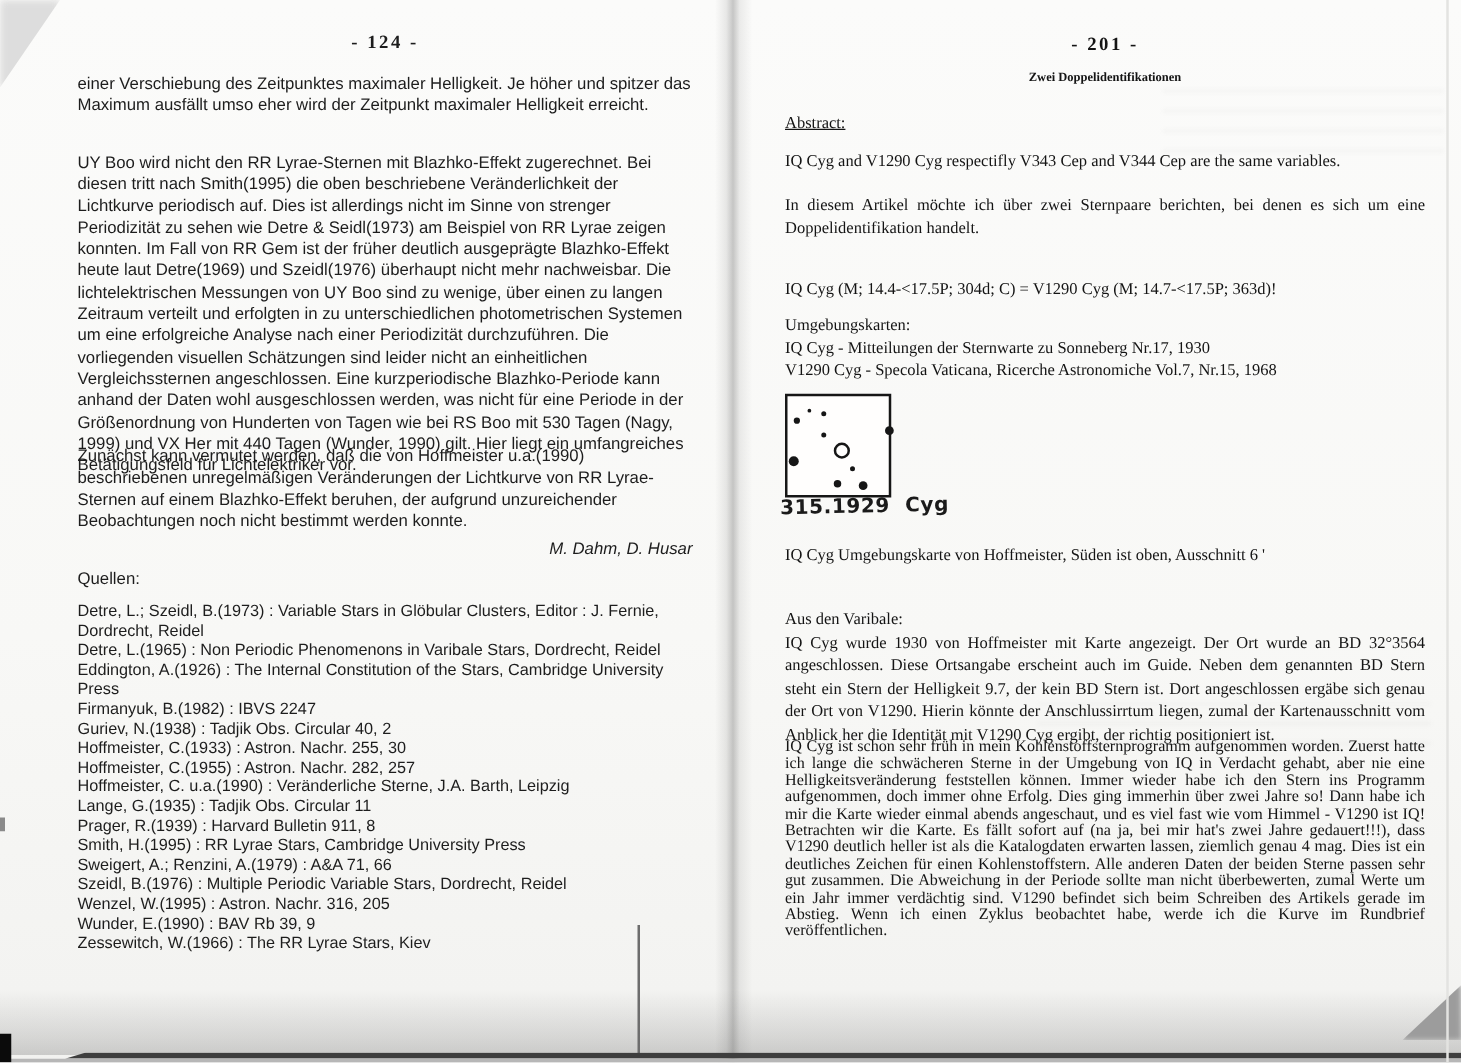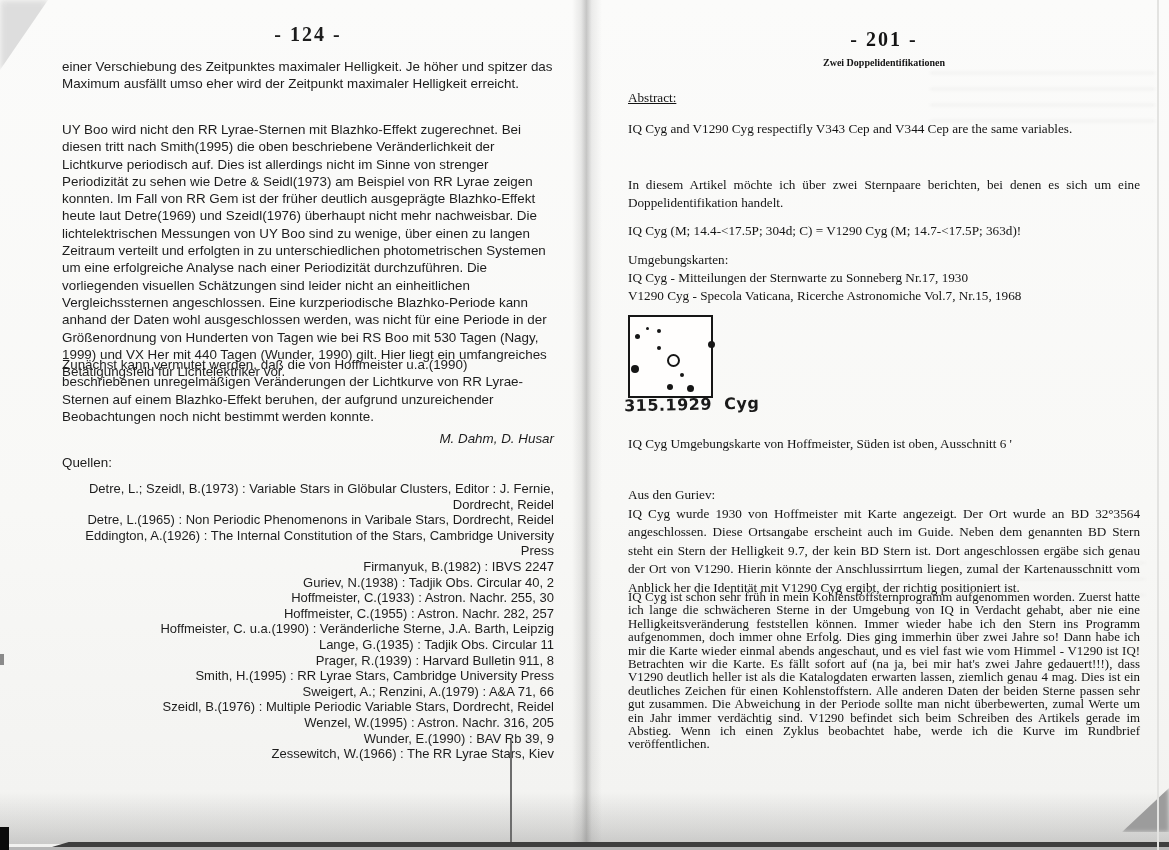--- a/index.html
+++ b/index.html
@@ -22,23 +22,23 @@
   .edge-mark-left{position:absolute;left:0;top:654px;width:4px;height:11px;background:#8a8a8a;filter:blur(.5px);}
   .page-edge-line{position:absolute;left:510px;top:740px;width:2px;height:104px;background:#6d6d6d;filter:blur(.5px);}
   .right-edge-line{position:absolute;left:1157px;top:0;width:2px;height:850px;background:#e3e3e1;}
   .smudge{position:absolute;background:repeating-linear-gradient(180deg,rgba(140,140,140,0.20) 0 2px,rgba(0,0,0,0) 2px 16px);
           filter:blur(1.5px);opacity:.5;}
   .smudge-a{left:930px;top:72px;width:225px;height:62px;}
   .smudge-b{left:830px;top:562px;width:315px;height:46px;opacity:.35;}
   
   .page-left{position:absolute;left:62px;top:0;width:492px;font-size:13.4px;line-height:17.3px;}
   .pl-block{position:absolute;left:0;width:492px;}
-  .page-num{font-family:"Liberation Serif",serif;font-weight:700;font-size:20px;letter-spacing:2px;text-align:center;}
+  .page-num{font-family:"Liberation Serif",serif;font-weight:700;font-size:15px;letter-spacing:2px;text-align:center;}
   .authors{text-align:right;padding-right:2px;font-style:italic;}
-  .refs div{line-height:15.6px;font-size:13px;text-align:right;}
+  .refs div{line-height:15.6px;font-size:13px;}
   
   .page-right{position:absolute;left:628px;top:0;width:512px;
               font-family:"Liberation Serif",serif;font-size:13.2px;color:#141414;}
   .pr-block{position:absolute;left:0;width:512px;}
   .pr-title{text-align:center;font-weight:700;font-size:10px;}
   .underlined{text-decoration:underline;}
   .just{text-align:justify;line-height:18px;}
   .tight{text-align:justify;line-height:13.4px;font-size:12.9px;}
   .src-par{text-align:justify;line-height:18.4px;}
   
@@ -84,21 +84,21 @@
       <div>Wunder, E.(1990) : BAV Rb 39, 9</div>
       <div>Zessewitch, W.(1966) : The RR Lyrae Stars, Kiev</div>
     </div>
   </div>
 
   <div class="page-right">
     <div class="pr-block page-num" style="top:28px">-  201  -</div>
     <div class="pr-block pr-title" style="top:57px">Zwei Doppelidentifikationen</div>
     <div class="pr-block" style="top:90px"><span class="underlined">Abstract:</span></div>
     <div class="pr-block" style="top:121px">IQ Cyg and V1290 Cyg  respectifly V343 Cep and V344 Cep are the same variables.</div>
-    <div class="pr-block just" style="top:176px">In diesem Artikel möchte ich über zwei Sternpaare berichten, bei denen es sich um eine Doppelidentifikation handelt.</div>
+    <div class="pr-block just" style="top:155px">In diesem Artikel möchte ich über zwei Sternpaare berichten, bei denen es sich um eine Doppelidentifikation handelt.</div>
     <div class="pr-block" style="top:223px">IQ Cyg (M; 14.4-&lt;17.5P; 304d; C) = V1290 Cyg (M; 14.7-&lt;17.5P; 363d)!</div>
     <div class="pr-block" style="top:252px">Umgebungskarten:</div>
     <div class="pr-block" style="top:270px">IQ Cyg - Mitteilungen der Sternwarte zu Sonneberg Nr.17, 1930</div>
     <div class="pr-block" style="top:288px">V1290 Cyg - Specola Vaticana, Ricerche Astronomiche Vol.7, Nr.15, 1968</div>
 
     <div class="finder">
         <div class="star" style="left: 15.5px; top: 9.5px; width: 3px; height: 3px;"></div>
         <div class="star" style="left: 27px; top: 12px; width: 4px; height: 4px;"></div>
         <div class="star" style="left: 4.5px; top: 16.5px; width: 5px; height: 5px;"></div>
         <div class="star" style="left: 27px; top: 29px; width: 4px; height: 4px;"></div>
@@ -106,21 +106,21 @@
         <div class="star variable" style="left: 36.5px; top: 36.5px; width: 9px; height: 9px;"></div>
         <div class="star" style="left: 1px; top: 48px; width: 8px; height: 8px;"></div>
         <div class="star" style="left: 50px; top: 56px; width: 4px; height: 4px;"></div>
         <div class="star" style="left: 37px; top: 67px; width: 6px; height: 6px;"></div>
         <div class="star" style="left: 56.5px; top: 67.5px; width: 7px; height: 7px;"></div>
       </div>
     <div class="hand-caption">315.1929  Cyg</div>
 
     <div class="pr-block" style="top:436px">IQ Cyg Umgebungskarte  von Hoffmeister, Süden ist oben, Ausschnitt 6 '</div>
 
-    <div class="pr-block" style="top:487px">Aus den Guriev:</div>
+    <div class="pr-block" style="top:487px">Aus den Varibale:</div>
     <div class="pr-block src-par" style="top:505px">IQ Cyg  wurde 1930 von Hoffmeister mit Karte angezeigt. Der Ort wurde an BD 32°3564 angeschlossen. Diese Ortsangabe erscheint auch im Guide. Neben dem genannten BD Stern steht ein Stern der Helligkeit 9.7, der  kein BD Stern ist. Dort angeschlossen ergäbe sich genau der Ort von V1290. Hierin könnte der Anschlussirrtum liegen, zumal der Kartenausschnitt vom Anblick her die Identität mit V1290 Cyg ergibt, der richtig positioniert ist.</div>
     <div class="pr-block tight" style="top:591px">IQ Cyg ist schon sehr früh in mein Kohlenstoffsternprogramm aufgenommen worden. Zuerst hatte ich lange die schwächeren Sterne in der Umgebung von IQ in Verdacht gehabt, aber nie eine Helligkeitsveränderung feststellen können. Immer wieder habe ich den Stern ins Programm aufgenommen, doch immer ohne Erfolg. Dies ging immerhin über zwei Jahre so! Dann habe ich mir die Karte wieder einmal abends angeschaut, und es viel fast wie vom Himmel - V1290 ist IQ! Betrachten wir die Karte. Es fällt sofort auf (na ja, bei mir hat's zwei Jahre gedauert!!!), dass V1290 deutlich heller ist als die Katalogdaten erwarten lassen, ziemlich genau 4 mag. Dies ist ein deutliches Zeichen für einen Kohlenstoffstern. Alle anderen Daten der beiden Sterne passen sehr gut zusammen. Die Abweichung in der Periode sollte man nicht überbewerten, zumal Werte um ein Jahr immer verdächtig sind. V1290 befindet sich beim Schreiben des Artikels gerade im Abstieg. Wenn ich einen Zyklus beobachtet habe, werde ich die Kurve im Rundbrief veröffentlichen.</div>
   </div>
 
   <div class="gutter"></div>
   <div class="page-edge-line"></div>
   <div class="bottom-shadow"></div>
   <div class="bottom-line"></div>
   <div class="bottom-strip"></div>
   <div class="notch-bl"></div>

